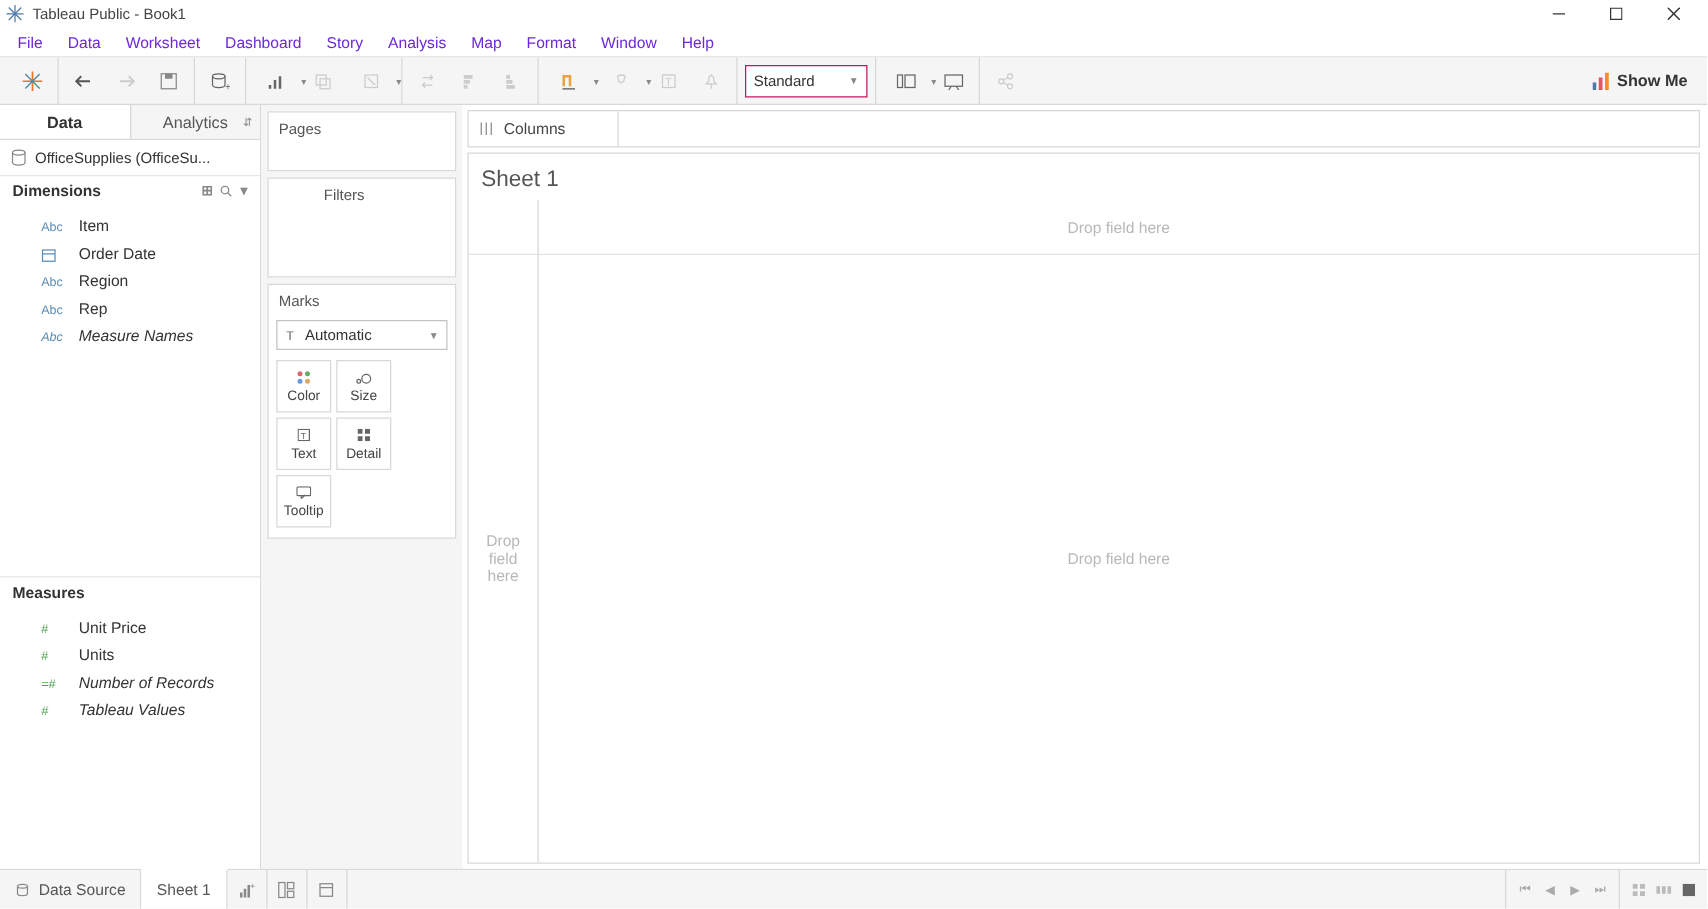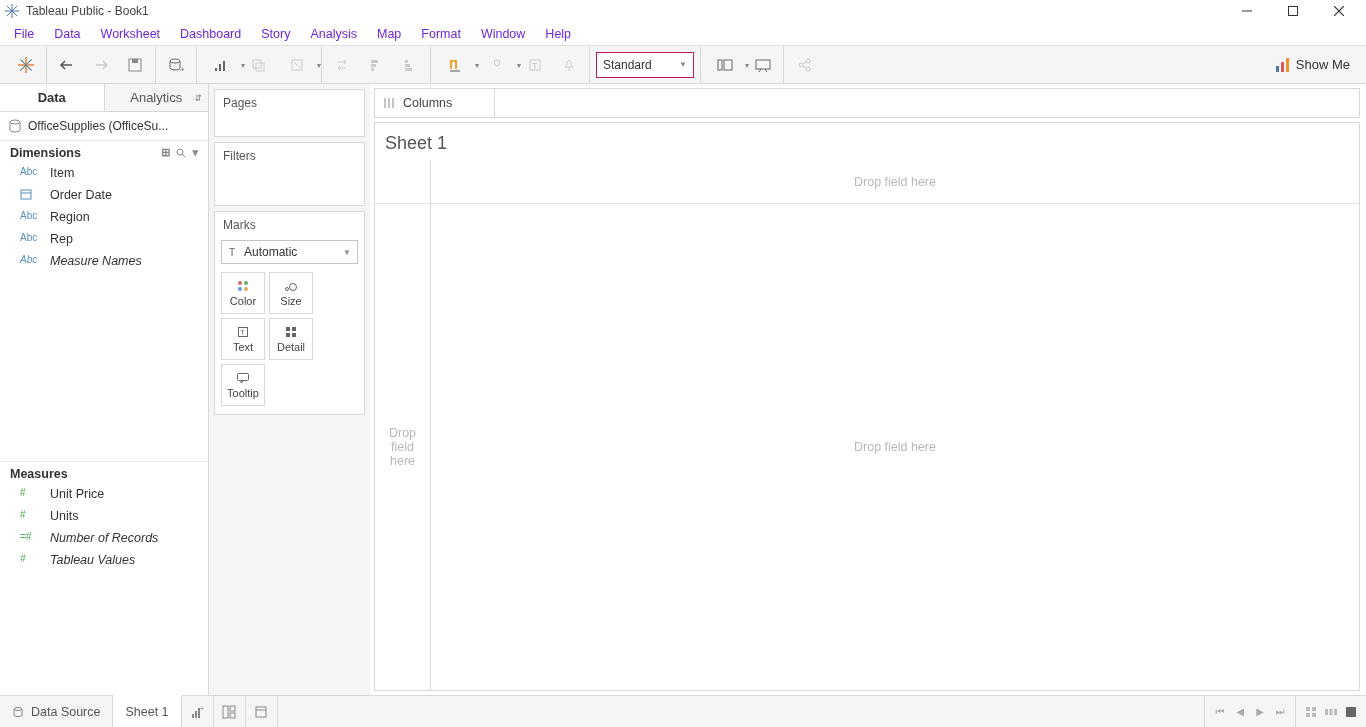--- a/index.html
+++ b/index.html
@@ -17,47 +17,47 @@
 .menubar .menu-item { padding:0 10px; line-height:24px; font-size:12.5px; color:#6d28d9; cursor:default; }
 
 
 .toolbar { height:38px; background:#f5f5f5; border-bottom:1px solid #d8d8d8; display:flex; align-items:center; padding:0 6px; gap:0; }
 .tool-group { display:flex; align-items:center; height:100%; padding:0 6px; border-right:1px solid #d8d8d8; gap:6px; }
 .tool-btn { width:28px; height:28px; display:flex; align-items:center; justify-content:center; border-radius:2px; color:#555; position:relative; }
 .tool-btn.disabled { color:#bbb; }
 .tool-btn .dd { position:absolute; right:-6px; top:10px; font-size:8px; color:#888; }
 .fit-select { border:1px solid #be185d; height:26px; width:98px; display:flex; align-items:center; padding:0 6px; background:#fff; font-size:12px; justify-content:space-between; }
 .toolbar-spacer { flex:1; }
-.showme { display:flex; align-items:center; gap:6px; padding:0 10px; color:#333; font-size:13px; }
+.showme { display:flex; align-items:center; gap:6px; padding:0 10px; color:#333; font-size:13px;font-weight:bold; }
 
 
 .main { display:flex; height:calc(727px - 22px - 24px - 38px - 32px); }
 
 
 .datapane { width:209px; border-right:1px solid #d8d8d8; display:flex; flex-direction:column; background:#fff; }
 .datatabs { display:flex; height:28px; border-bottom:1px solid #d8d8d8; }
 .datatab { flex:1; display:flex; align-items:center; justify-content:center; font-size:13px; font-weight:600; color:#333; cursor:default; position:relative; }
 .datatab.inactive { background:#f5f5f5; font-weight:400; color:#555; border-left:1px solid #d8d8d8; }
 .datatab .swap { position:absolute; right:6px; font-size:9px; color:#888; }
 .datasource { height:28px; display:flex; align-items:center; padding:0 8px; gap:6px; font-size:12px; white-space:nowrap; overflow:hidden; }
 .section-hdr { height:24px; display:flex; align-items:center; padding:0 10px; font-size:12.5px; font-weight:600; border-top:1px solid #e6e6e6; background:#fff; justify-content:space-between; }
 .section-hdr .hdr-icons { display:flex; gap:6px; color:#888; font-size:11px; align-items:center; }
 .field-list { padding:2px 0; }
-.field { height:22px; display:flex; align-items:flex-start; padding:0 8px 0 20px; gap:8px; font-size:12.5px; cursor:default; }
+.field { height:22px; display:flex; align-items:flex-end; padding:0 8px 0 20px; gap:8px; font-size:12.5px; cursor:default;margin-left:13px; }
 .field .ficon { width:22px; font-size:10px; color:#5a8db8; text-align:left; }
 .field.measure .ficon { color:#4fa24f; }
 .field.italic { font-style:italic; }
 .datapane-spacer { flex:1; }
 
 
 .sidecards { width:161px; background:#f5f5f5; padding:5px; display:flex; flex-direction:column; gap:5px; }
 .card { background:#fff; border:1px solid #d8d8d8; }
 .card-title { padding:6px 8px; font-size:12px; color:#555; }
 .card.pages { height:48px; }
-.card.filters { height:64px; }
+.card.filters { height:80px;padding-left:36px; }
 .card.marks .card-title { padding:6px 8px 4px; }
 .mark-type { margin:4px 6px; border:1px solid #c4c4c4; height:24px; display:flex; align-items:center; padding:0 6px; justify-content:space-between; font-size:12px; }
 .mark-grid { display:flex; flex-wrap:wrap; gap:4px; padding:4px 6px 8px; }
 .mark-cell { width:44px; height:42px; border:1px solid #d8d8d8; display:flex; flex-direction:column; align-items:center; justify-content:center; gap:2px; font-size:11px; color:#444; }
 .mark-cell .mi { height:14px; display:flex; align-items:center; justify-content:center; color:#666; }
 
 
 .canvas { flex:1; display:flex; flex-direction:column; padding:4px 6px 4px 4px; gap:4px; background:#fff; }
 .shelf { border:1px solid #d8d8d8; height:30px; display:flex; align-items:center; }
 .shelf-label { width:120px; border-right:1px solid #d8d8d8; height:100%; display:flex; align-items:center; padding:0 8px; gap:8px; font-size:12.5px; color:#444; }

